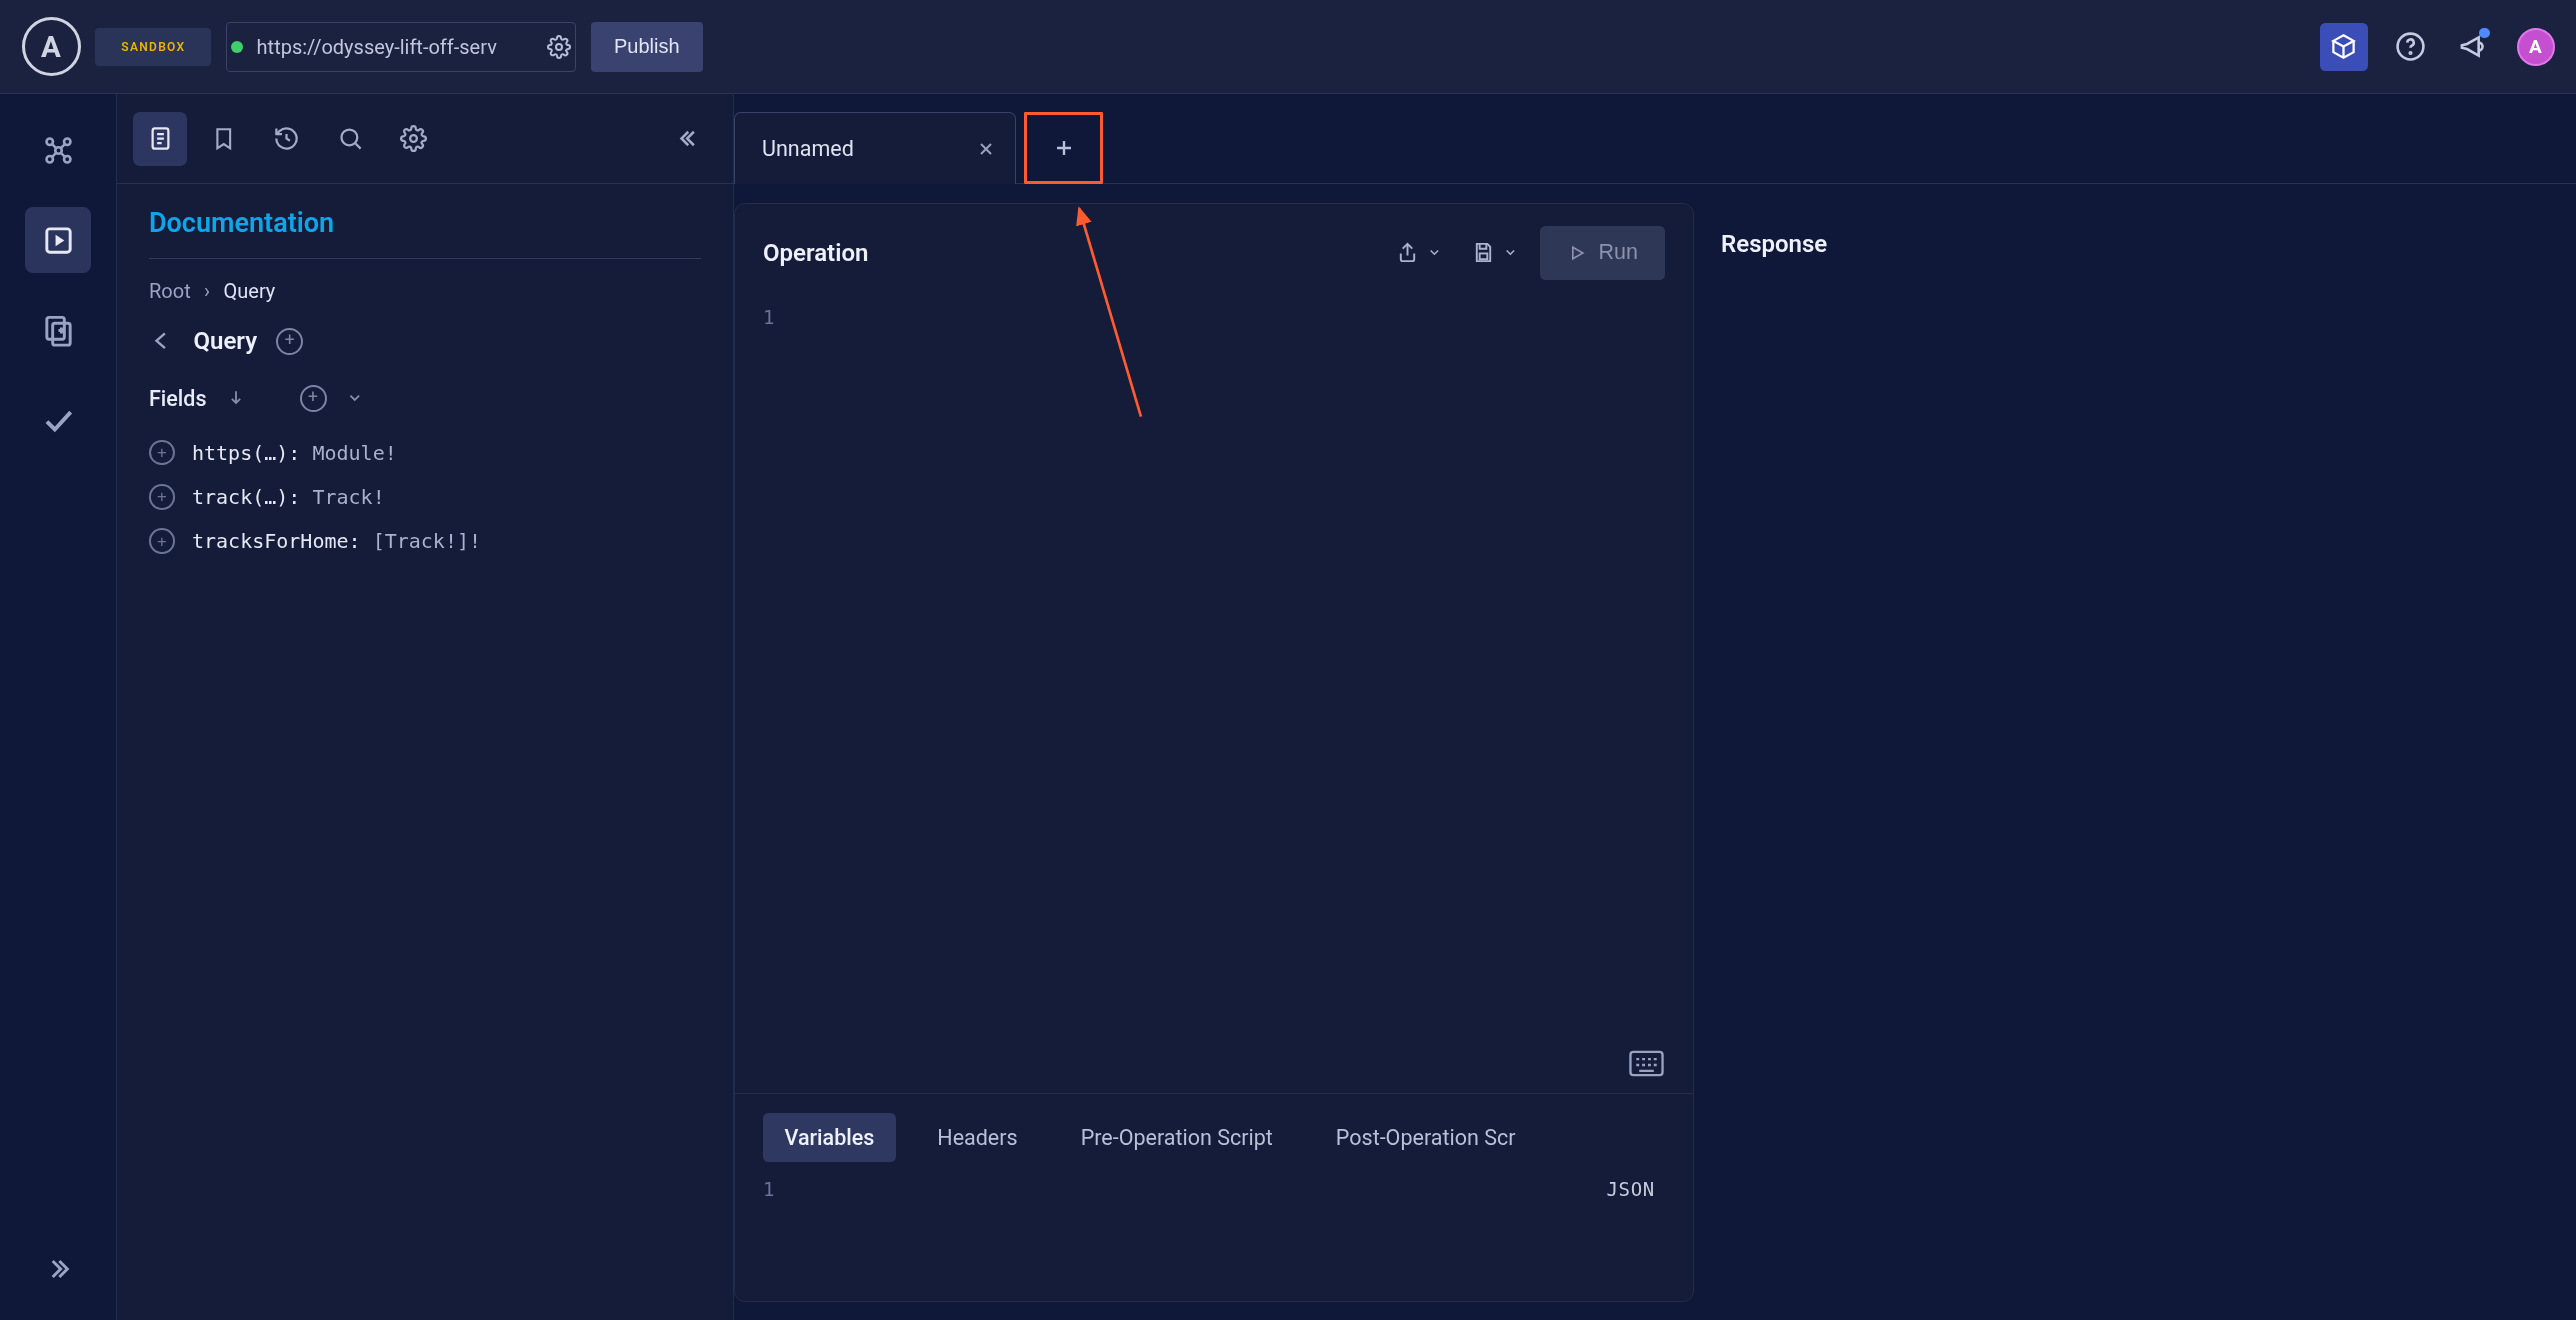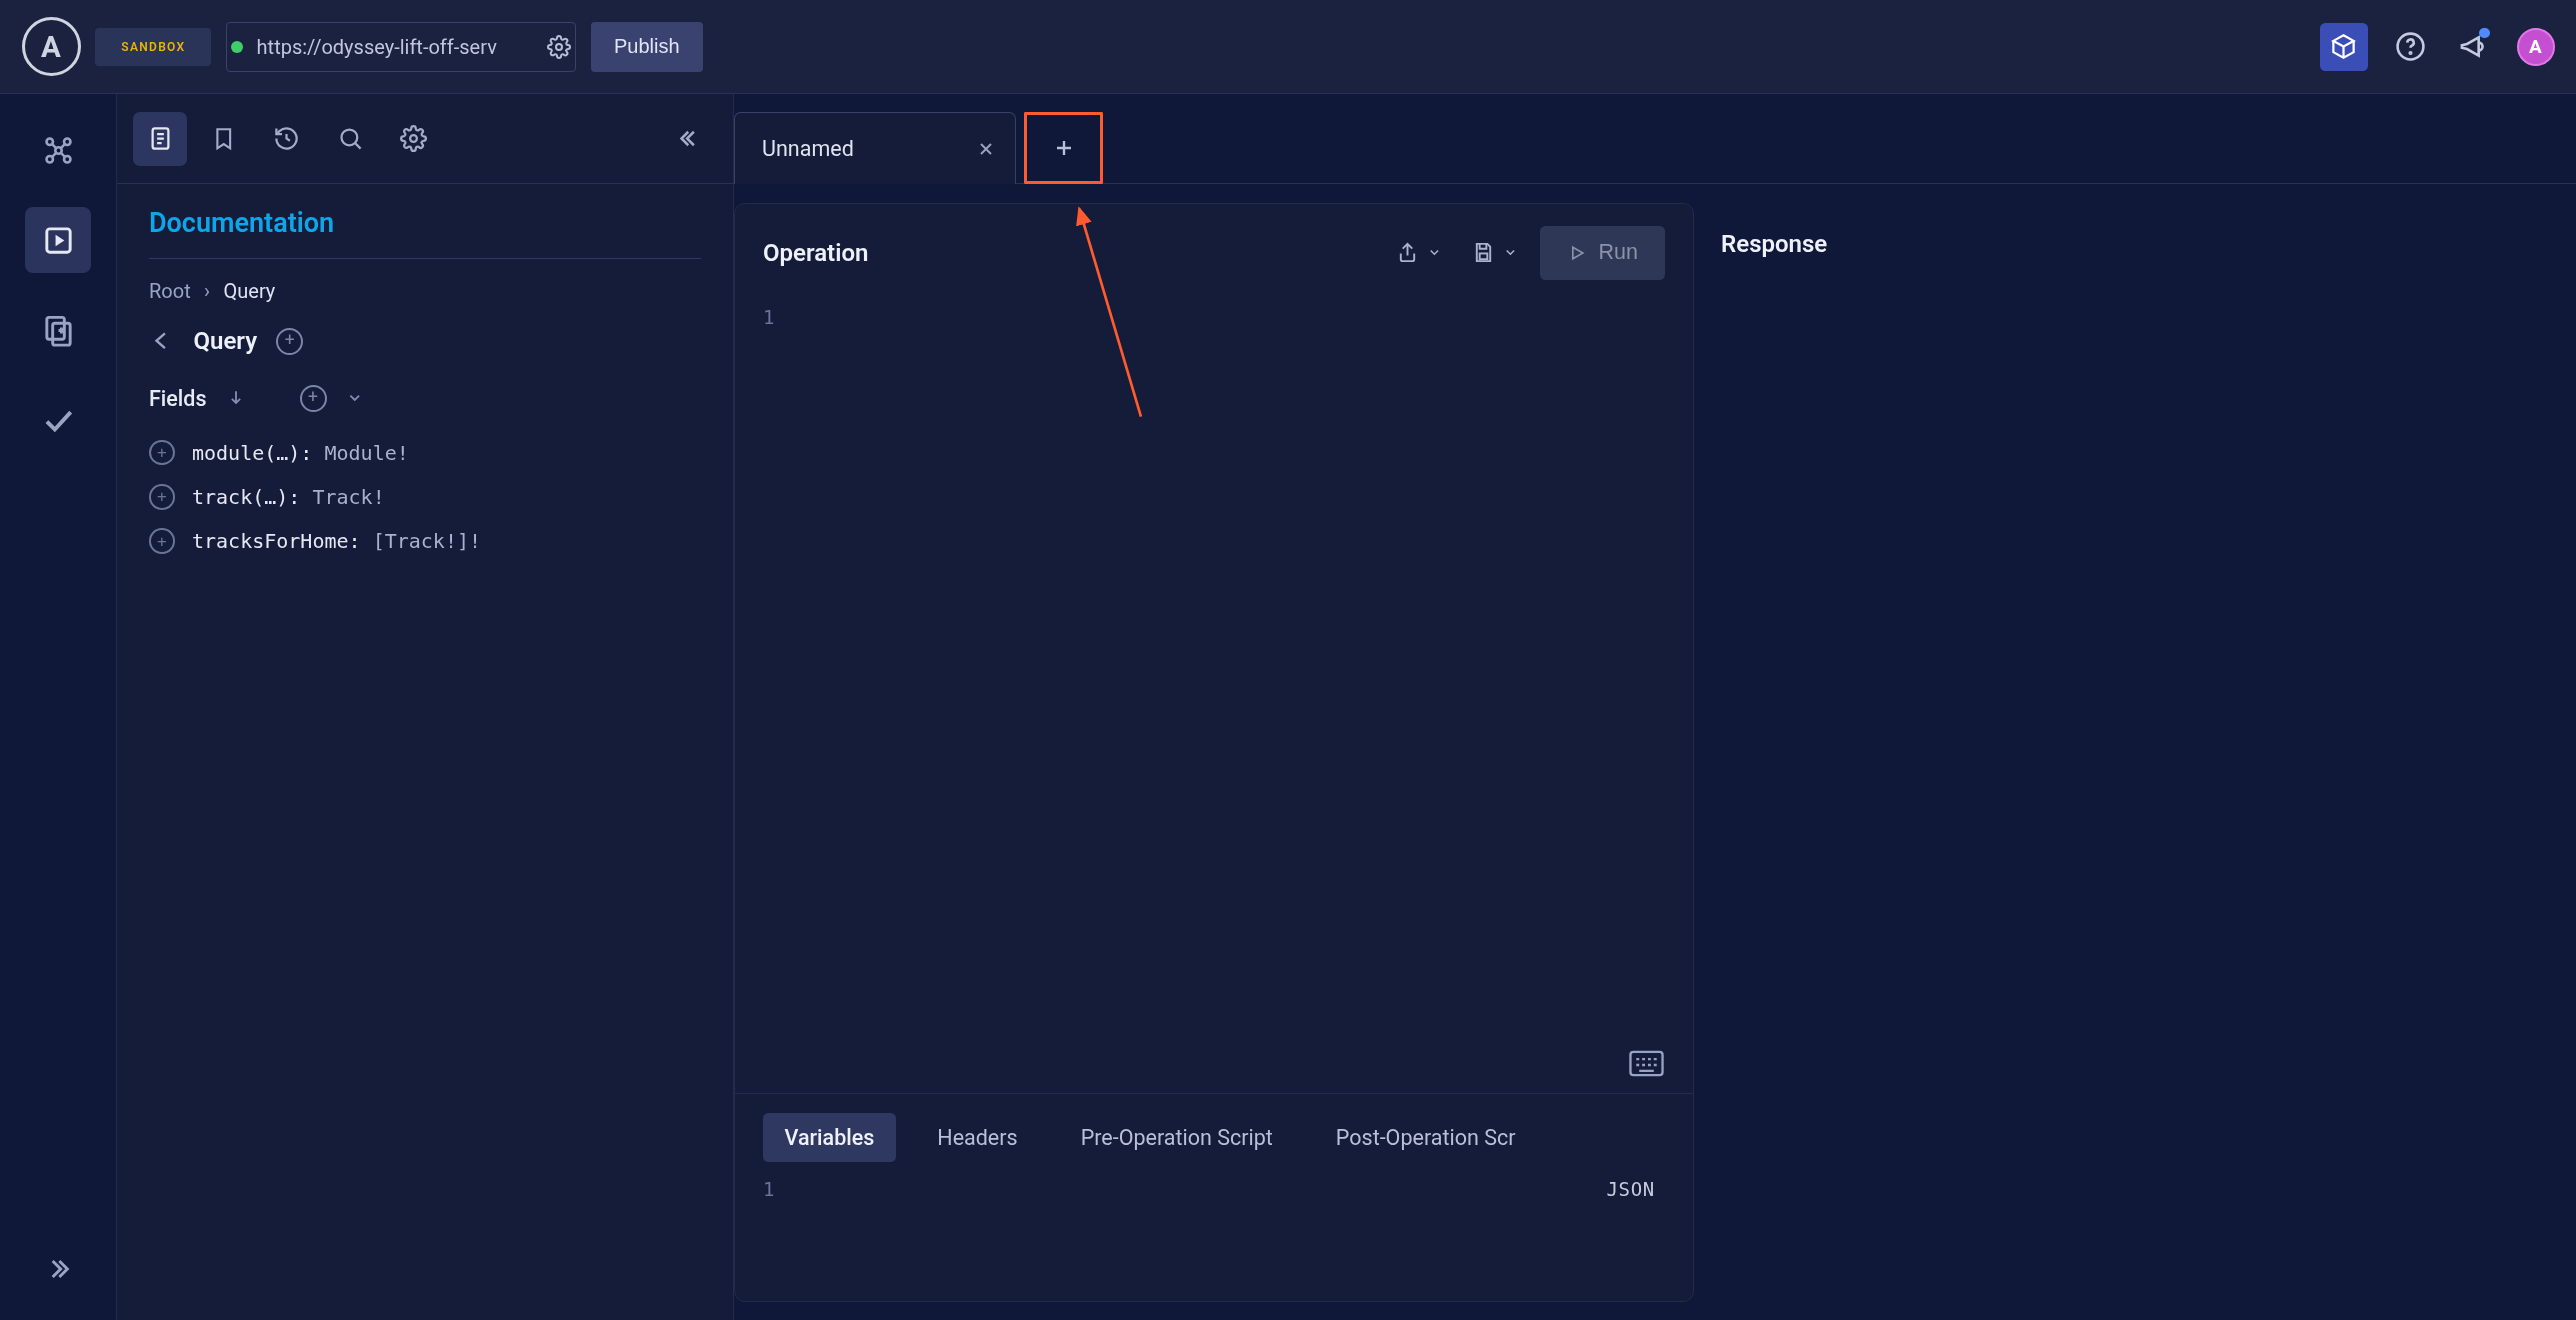--- a/index.html
+++ b/index.html
@@ -494,21 +494,21 @@
             <svg width="17.5" height="17.5" viewBox="0 0 24 24" fill="none" stroke="currentColor" stroke-width="2.4">
                 <path d="M6 9l6 6 6-6"></path>
               </svg>
           </span>
         </div>
 
         <div>
           <div class="field-row">
             <span class="field-plus">+</span>
             <span>
-              <span class="field-name">module</span><span class="field-args">(…):</span><span class="field-type"> Module!</span>
+              <span class="field-name">https</span><span class="field-args">(…):</span><span class="field-type"> Module!</span>
             </span>
           </div>
           <div class="field-row">
             <span class="field-plus">+</span>
             <span>
               <span class="field-name">track</span><span class="field-args">(…):</span><span class="field-type"> Track!</span>
             </span>
           </div>
           <div class="field-row">
             <span class="field-plus">+</span>

